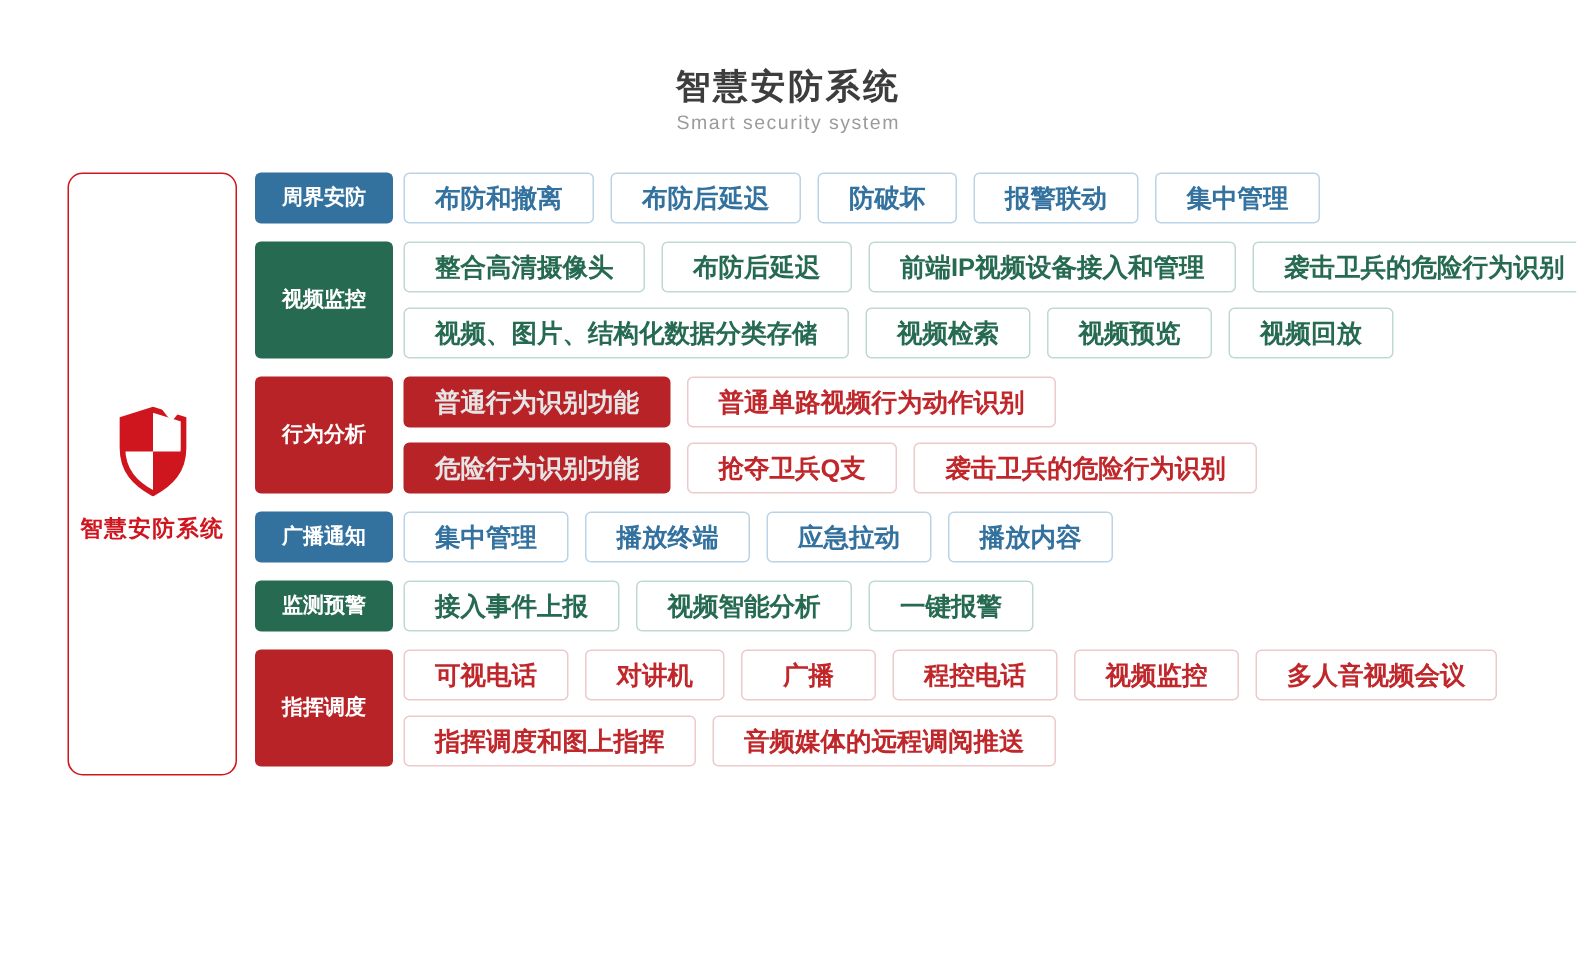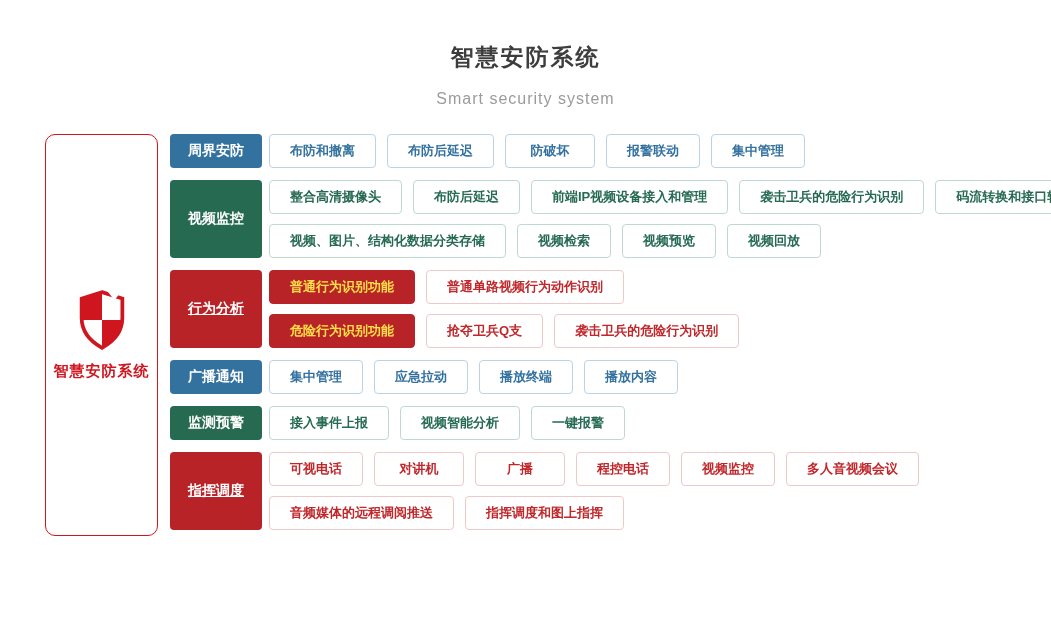--- a/index.html
+++ b/index.html
@@ -12,22 +12,22 @@
     font-family: "Liberation Sans", sans-serif;
   }
   .header { text-align: center; padding-top: 42px; }
   .title {
     font-size: 23px;
     font-weight: bold;
     color: var(--title-color);
     letter-spacing: 2px;
   }
   .subtitle {
-    margin-top: 17px;
-    font-size: 16px;
+    margin-top: 1px;
+    font-size: 13px;
     color: var(--subtitle-color);
     letter-spacing: 1px;
   }
   .main {
     display: flex;
     align-items: flex-start;
     margin: 26px 0 0 45px;
   }
   .root-box {
     width: 111px;
@@ -61,47 +61,47 @@
     display: flex;
     align-items: center;
     justify-content: center;
     color: #ffffff;
     font-size: 14px;
     font-weight: bold;
     flex: 0 0 auto;
   }
   .cat.c-blue  { background: var(--blue); }
   .cat.c-green { background: var(--green); }
-  .cat.c-red   { background: var(--red); text-decoration: underline; }
+  .cat.c-red   { background: var(--red); }
   .rows {
     margin-left: 7px;
     display: flex;
     flex-direction: column;
     gap: 10px;
     justify-content: center;
   }
   .row { display: flex; gap: 11px; }
   .item {
     box-sizing: border-box;
     min-width: 90px;
     height: 33px;
     padding: 16px 20px;
     border-radius: 4px;
     background: #ffffff;
     display: flex;
     align-items: center;
     justify-content: center;
-    font-size: 13px;
+    font-size: 17px;
     font-weight: bold;
     white-space: nowrap;
   }
   .item.c-blue  { border: 1px solid var(--blue-border);  color: var(--blue); }
   .item.c-green { border: 1px solid var(--green-border); color: var(--green); }
   .item.c-red   { border: 1px solid var(--red-border);   color: var(--red-text); }
-  .item.filled.c-red { background: var(--red); border-color: var(--red); color: #fde047; }
+  .item.filled.c-red { background: var(--red); border-color: var(--red); color: #e5e5e5; }
 </style>
 </head>
 <body>
 
 <div class="page">
   <div class="header">
     <div class="title">智慧安防系统</div>
     <div class="subtitle">Smart security system</div>
   </div>
 
@@ -166,22 +166,22 @@
               <div class="item c-red">抢夺卫兵Q支</div>
               <div class="item c-red">袭击卫兵的危险行为识别</div>
             </div>
           </div>
         </div>
         <div class="section">
           <div class="cat c-blue">广播通知</div>
           <div class="rows">
             <div class="row">
               <div class="item c-blue">集中管理</div>
+              <div class="item c-blue">播放终端</div>
               <div class="item c-blue">应急拉动</div>
-              <div class="item c-blue">播放终端</div>
               <div class="item c-blue">播放内容</div>
             </div>
           </div>
         </div>
         <div class="section">
           <div class="cat c-green">监测预警</div>
           <div class="rows">
             <div class="row">
               <div class="item c-green">接入事件上报</div>
               <div class="item c-green">视频智能分析</div>
@@ -194,20 +194,20 @@
           <div class="rows">
             <div class="row">
               <div class="item c-red">可视电话</div>
               <div class="item c-red">对讲机</div>
               <div class="item c-red">广播</div>
               <div class="item c-red">程控电话</div>
               <div class="item c-red">视频监控</div>
               <div class="item c-red">多人音视频会议</div>
             </div>
             <div class="row">
+              <div class="item c-red">指挥调度和图上指挥</div>
               <div class="item c-red">音频媒体的远程调阅推送</div>
-              <div class="item c-red">指挥调度和图上指挥</div>
             </div>
           </div>
         </div>
       </div>
   </div>
 </div>
 
 </body></html>

